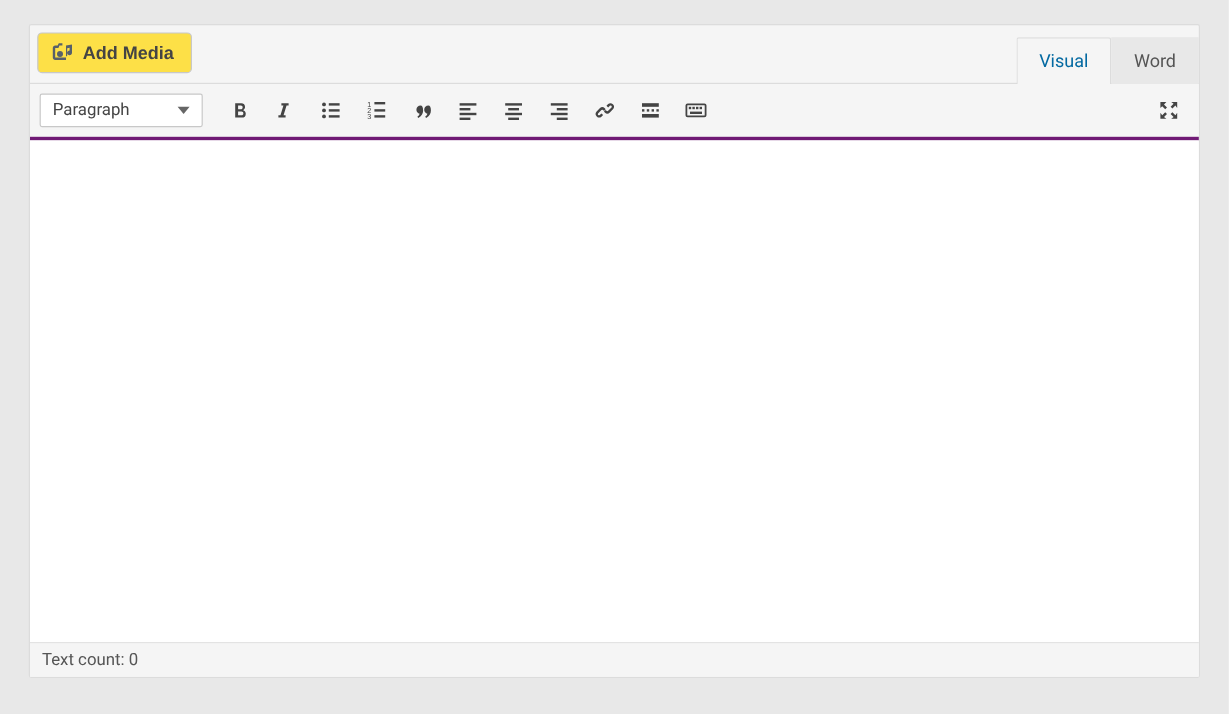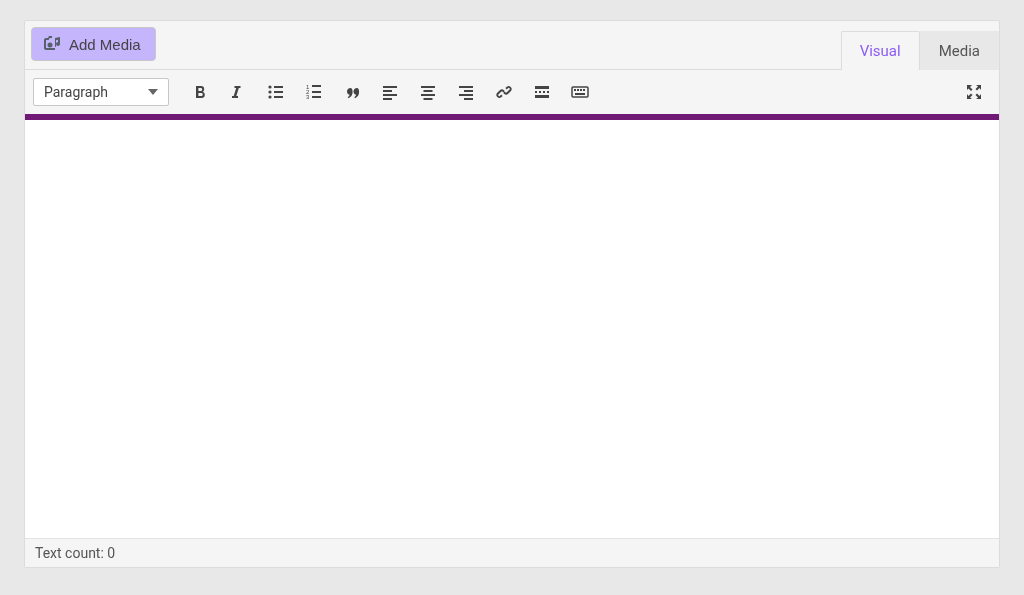--- a/index.html
+++ b/index.html
@@ -20,61 +20,62 @@
   .top-row {
     display: flex;
     align-items: flex-end;
     justify-content: space-between;
     padding: 6px 0 0 6px;
   }
   .add-media-btn {
     display: inline-flex;
     align-items: center;
     gap: 7px;
-    background: #c4b5fd;
+    background: #fde047;
     border: 1px solid #c8c8c8;
     border-radius: 4px;
     padding: 6px 14px 6px 10px;
     font-size: 15px;
     color: #444;
     cursor: pointer;
     margin-bottom: 8px;
+    font-weight: bold;
   }
   .media-icon { width: 20px; height: 20px; fill: #57606a; }
   .tabs {
     display: flex;
     align-items: flex-end;
   }
   .tab {
     padding: 10px 18px;
     font-size: 15px;
     color: #555;
     border: 1px solid transparent;
     border-bottom: none;
     cursor: pointer;
     position: relative;
     top: 1px;
   }
   .tab.active {
     background: #f5f5f5;
     border-color: #dcdcdc;
     border-radius: 2px 2px 0 0;
-    color: #8b5cf6;
+    color: #0369a1;
   }
   .tab.inactive {
     background: #e8e8e8;
     color: #555;
   }
   .toolbar-row {
     display: flex;
     align-items: center;
     justify-content: space-between;
     background: #f5f5f5;
     border-top: 1px solid #dcdcdc;
-    border-bottom: 6px solid #701a75;
+    border-bottom: 3px solid #701a75;
     padding: 6px 8px;
   }
   .toolbar-left {
     display: flex;
     align-items: center;
     gap: 4px;
   }
   .format-select {
     display: inline-flex;
     align-items: center;
@@ -132,21 +133,21 @@
   <div class="top-row">
     <button class="add-media-btn">
       <svg class="media-icon" viewBox="0 0 20 20">
         <path d="M13 11V4l5-1v7c0 1.1-.9 2-2 2s-2-.9-2-2 .9-2 2-2V5.8l-2 .4V12c0 .6-.4 1-1 1zM2 6c0-1.1.9-2 2-2h2l1-2h3v2H7.5L6.7 6H4v8h9v2H4c-1.1 0-2-.9-2-2V6zm6 2.5A2.5 2.5 0 1 0 8 13.5 2.5 2.5 0 0 0 8 8.5z"></path>
       </svg>
       <span>Add Media</span>
     </button>
 
     <div class="tabs">
       <div class="tab active">Visual</div>
-      <div class="tab inactive">Media</div>
+      <div class="tab inactive">Word</div>
     </div>
   </div>
 
   <div class="toolbar-row">
     <div class="toolbar-left">
 
       <div class="format-select">
         <span>Paragraph</span>
         <span class="caret-down"></span>
       </div>

